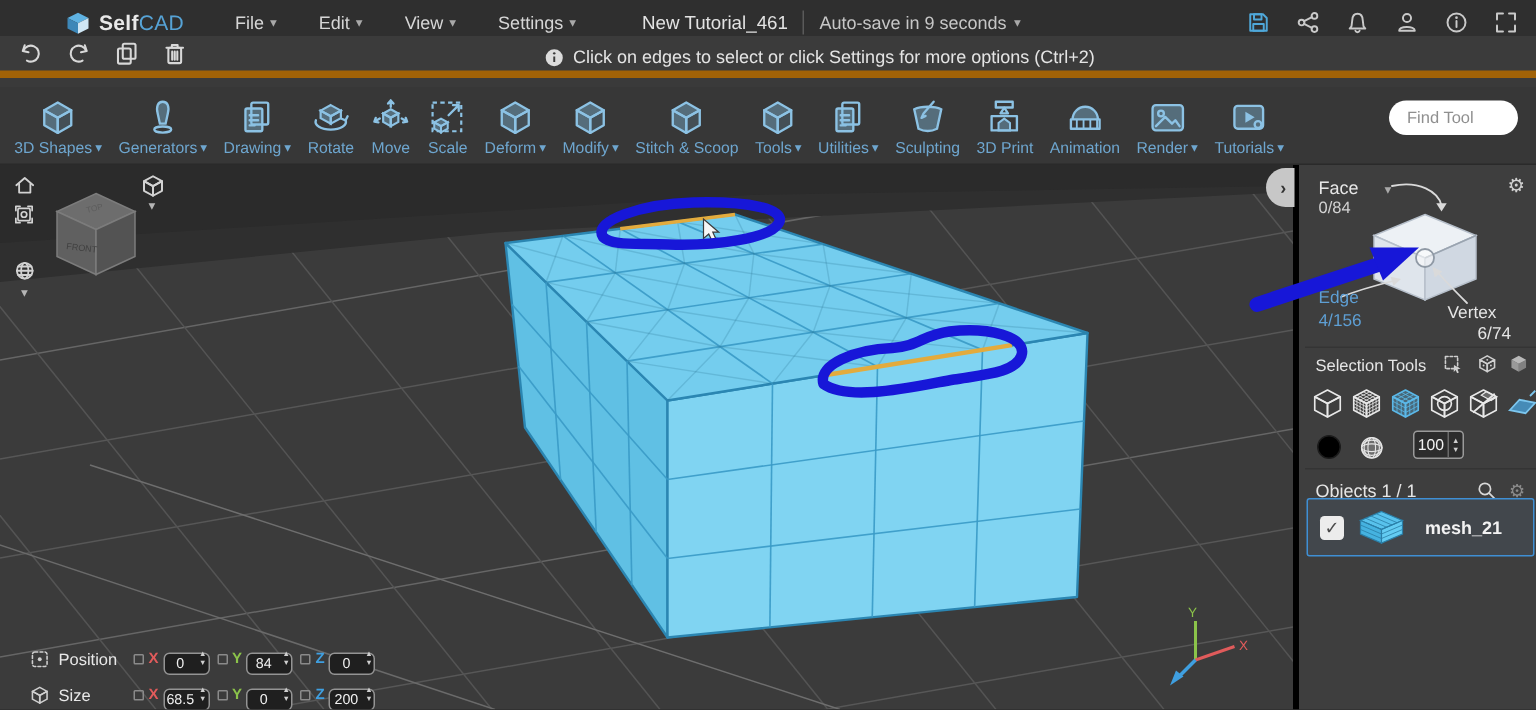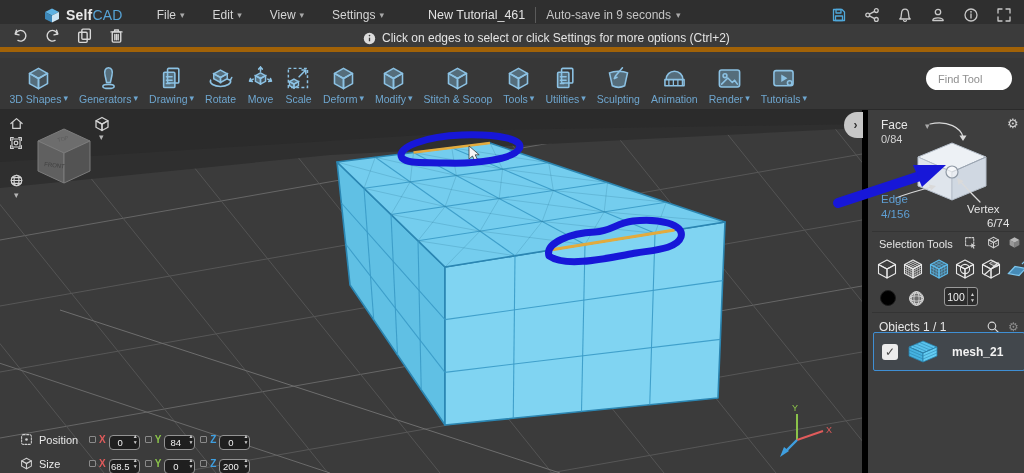--- a/index.html
+++ b/index.html
@@ -60,21 +60,21 @@
   .xf-axis { font-size:10px; font-weight:bold; margin-right:3px; }
   .xf-input-wrap { position:relative; width:31px; height:15px; }
   .xf-input { width:31px; height:15px; background:#1f1f1f; border:1px solid #949494; border-radius:4px;
     color:#f0f0f0; font-size:9.5px; text-align:center; padding-right:8px; outline:none;
     font-family:"Liberation Sans", sans-serif; }
   .spin { position:absolute; right:2px; top:1px; display:flex; flex-direction:column; line-height:6px; }
   .spin span { font-size:5px; color:#cfcfcf; }
 
   
   #panel { position:absolute; left:862px; top:110px; width:162px; height:363px; background:#3e3e3e;
-    border-left:6px solid #000000; z-index:10; }
+    border-left:4px solid #000000; z-index:10; }
   .p-abs { position:absolute; }
   .p-text { color:#e6e6e6; font-size:11.5px; }
   .p-blue { color:#5e9fd4; }
   #collapse-tab { position:absolute; left:844px; top:112px; width:19px; height:26px; background:#c7c7c7;
     border-radius:13px 0 0 13px; z-index:11; color:#333; font-size:12px; font-weight:bold;
     display:flex; align-items:center; justify-content:center; padding-left:4px; }
   .hairline { position:absolute; left:4px; width:154px; height:1px; background:#343434; }
   .tool-cube { width:22px; height:22px; display:inline-flex; position:absolute; }
   .obj-row { position:absolute; left:5px; top:222px; width:152px; height:39px; background:#42474c;
     border:1.5px solid #3f8fd4; border-radius:2px; display:flex; align-items:center; }
@@ -365,20 +365,33 @@
         </div>
         <div class="tool-item">
           <span class="glyph">
             <svg width="27" height="27" viewBox="0 0 24 24">
               <path d="M4 7 C8 5 16 5 20 7 L17.5 18.5 C13.5 20.5 10.5 20.5 6.5 18.5 z" fill="rgba(130,190,226,.40)" stroke="#8cc2e4" stroke-width="1.4"></path>
               <path d="M15.5 2.5 L9.5 9.5 M9.5 9.5 l-1.2 2.6 2.4-1.2" fill="none" stroke="#8cc2e4" stroke-width="1.4" stroke-linejoin="round" stroke-linecap="round"></path>
             </svg>
           </span>
           <span class="lbl">
             <span>Sculpting</span>
+          </span>
+        </div>
+        <div class="tool-item">
+          <span class="glyph">
+            <svg width="27" height="27" viewBox="0 0 24 24">
+              <rect x="7" y="2.5" width="10" height="3.4" fill="none" stroke="#8cc2e4" stroke-width="1.4" stroke-linejoin="round" stroke-linecap="round"></rect>
+              <path d="M12 6 l-2.2 3.4 h4.4 z" fill="none" stroke="#8cc2e4" stroke-width="1.4" stroke-linejoin="round" stroke-linecap="round"></path>
+              <path d="M4.5 11 h15 v8.5 h-15 z" fill="none" stroke="#8cc2e4" stroke-width="1.4" stroke-linejoin="round" stroke-linecap="round"></path>
+              <path d="M12 12.5 l-3.4 2.6 v4.4 h6.8 v-4.4 z" fill="rgba(130,190,226,.40)" stroke="#8cc2e4" stroke-width="1.2"></path>
+            </svg>
+          </span>
+          <span class="lbl">
+            <span>3D Print</span>
           </span>
         </div>
         <div class="tool-item">
           <span class="glyph">
             <svg width="27" height="27" viewBox="0 0 24 24">
               <path d="M4.5 13 a7.5 7.5 0 0 1 15 0" fill="rgba(130,190,226,.40)" stroke="#8cc2e4" stroke-width="1.4"></path>
               <rect x="3.5" y="13" width="17" height="5.5" fill="none" stroke="#8cc2e4" stroke-width="1.4" stroke-linejoin="round" stroke-linecap="round"></rect>
               <path d="M7 13 v5.5 M11 13 v5.5 M15 13 v5.5 M19 13 v5.5" stroke="#8cc2e4" stroke-width="1.1"></path>
             </svg>
           </span>

